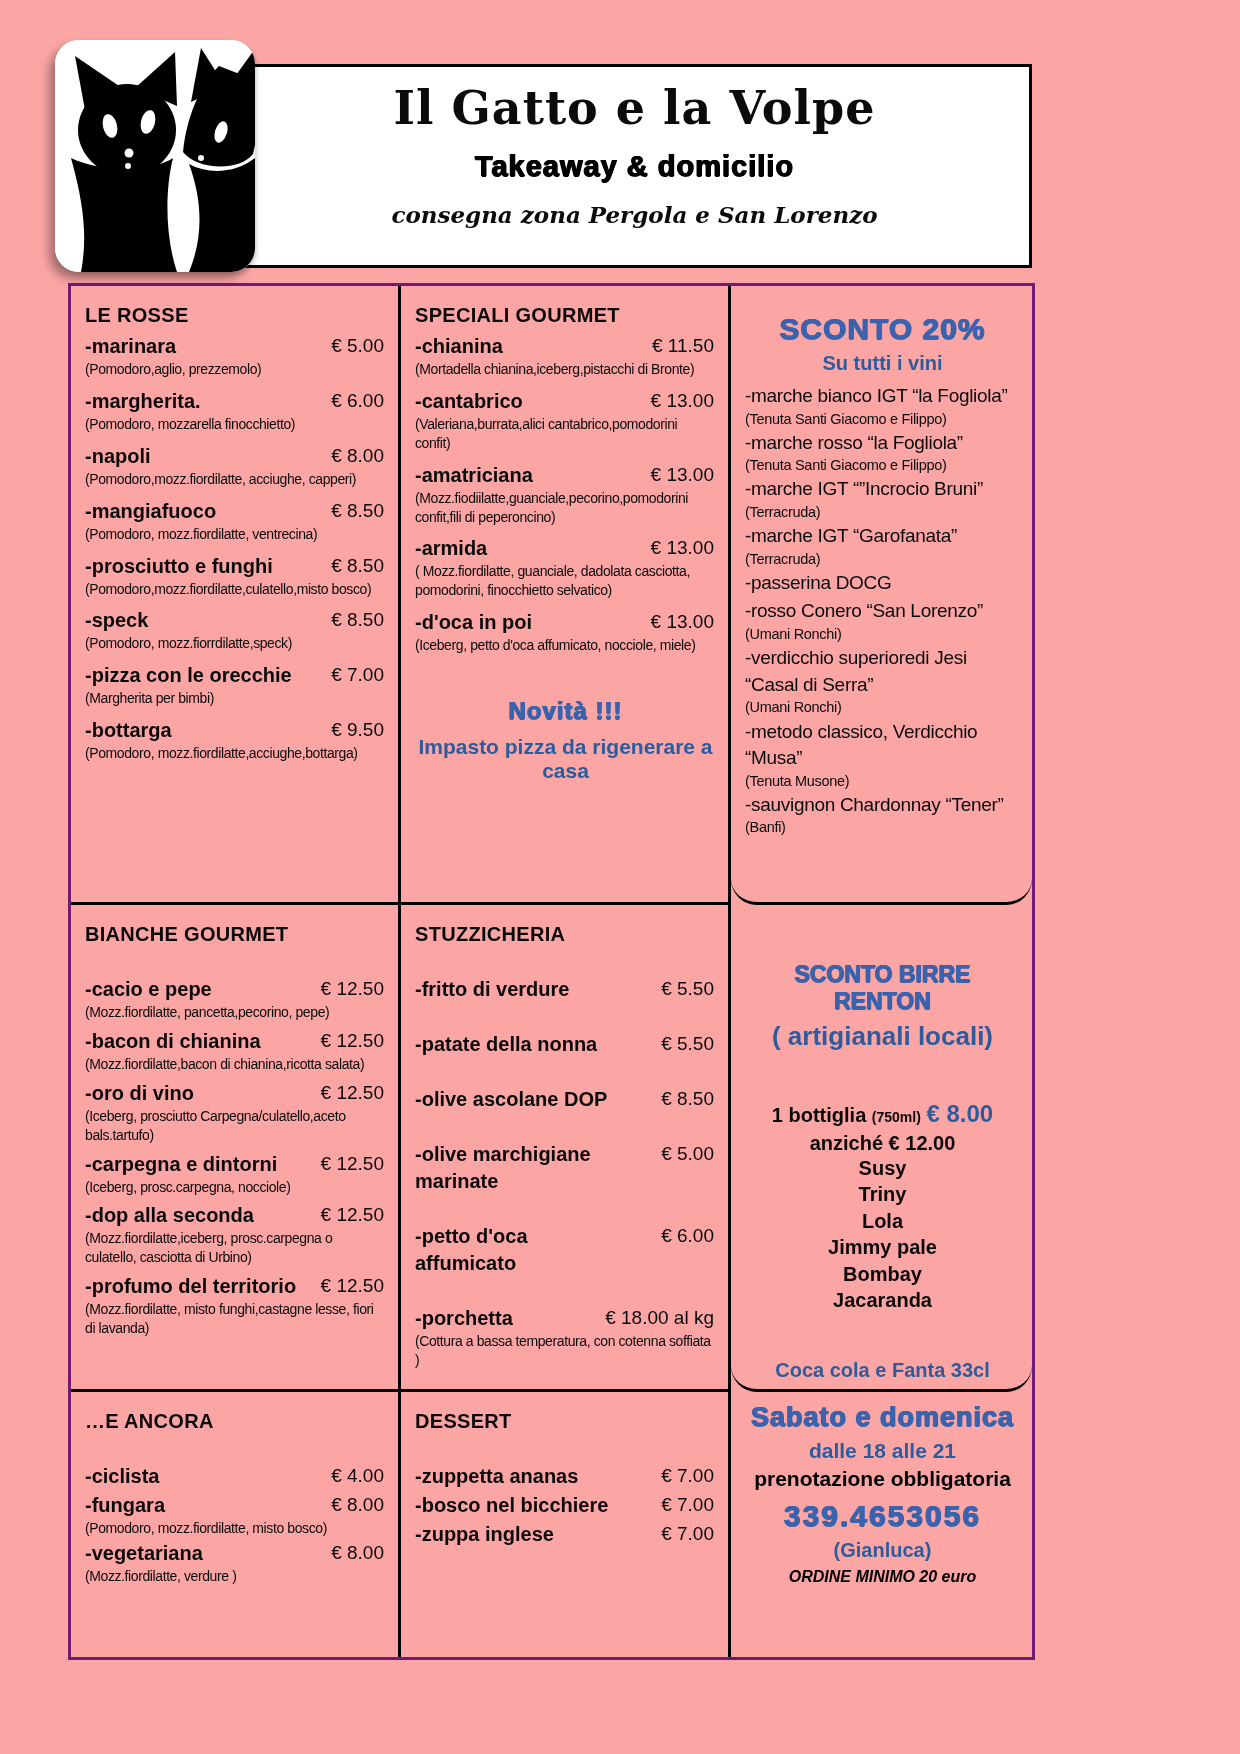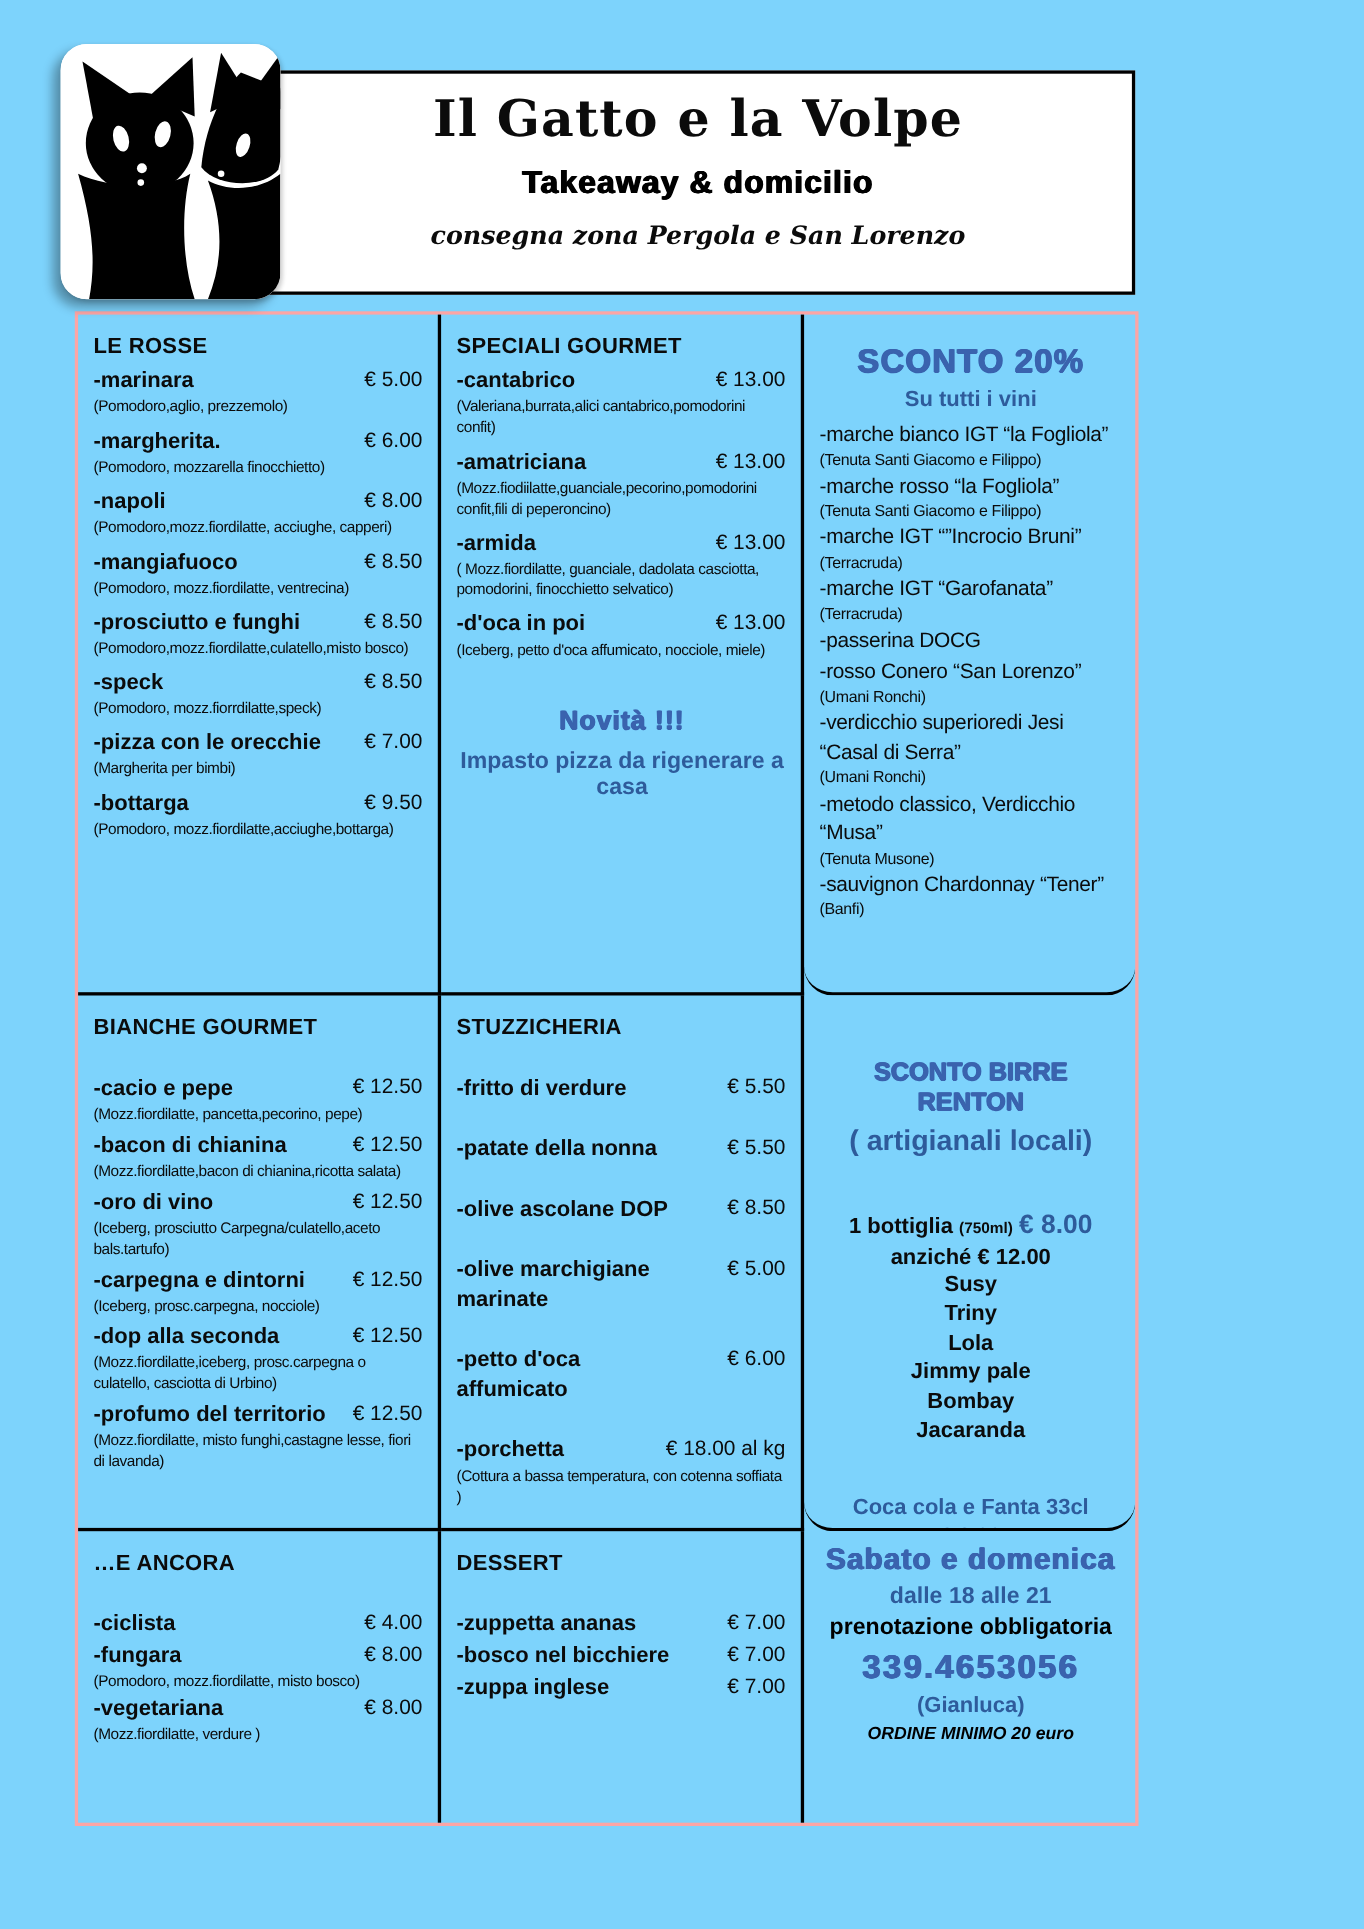--- a/index.html
+++ b/index.html
@@ -1,37 +1,37 @@
 <!DOCTYPE html>
 <html><head>
 <meta charset="utf-8">
 <style>
   html,body{margin:0;padding:0;background:#e9e9e9;}
-  .page{position:relative;width:1240px;height:1754px;background:#7dd3fc;
+  .page{position:relative;width:1240px;height:1754px;background:#fca5a5;
         font-family:"Liberation Sans",sans-serif;color:#0b0b0b;overflow:hidden;margin:0 auto;}
 
   
   .header-box{position:absolute;left:237px;top:64px;width:795px;height:204px;
               border:3px solid #000;box-sizing:border-box;text-align:center;background:#fff;}
   .main-title{margin:16px 0 0 0;font-family:"DejaVu Serif",serif;font-weight:bold;
               font-size:46px;line-height:1.1;letter-spacing:1px;}
   .fat{font-weight:bold;letter-spacing:1px;
        text-shadow:0.7px 0 0 currentColor,-0.7px 0 0 currentColor,0 0.7px 0 currentColor;}
   .sub-title{margin:16px 0 0 0;font-size:29px;color:#000;}
   .tagline{margin:18px 0 0 0;font-family:"DejaVu Serif",serif;font-weight:bold;
            font-style:italic;font-size:23px;}
 
   
   .logo-card{position:absolute;left:55px;top:40px;width:200px;height:232px;background:#fff;
              border-radius:24px;box-shadow:-6px 7px 10px rgba(0,0,0,.33),2px 2px 4px rgba(0,0,0,.15);
              overflow:hidden;z-index:5;}
 
   
   .menu-grid{position:absolute;left:68px;top:283px;width:967px;height:1377px;
-             border:3px solid #fca5a5;box-sizing:border-box;display:grid;
+             border:3px solid #701a75;box-sizing:border-box;display:grid;
              grid-template-columns:330px 330px 1fr;grid-template-rows:619px 487px 1fr;}
   .cell{border-right:3px solid #000;border-bottom:3px solid #000;box-sizing:border-box;
         padding:10px 12px 8px 14px;overflow:hidden;}
   .cell.last-col{border-right:none;border-radius:26px;}
   .cell.last-row{border-bottom:none;}
 
   .sec-title{margin:8px 0 6px 0;font-size:20px;font-weight:bold;letter-spacing:.3px;}
   .sec-title.gap-after{margin-bottom:30px;}
 
   .item{margin-bottom:9px;}
@@ -194,20 +194,27 @@
             </div>
             <div class="idesc">(Pomodoro, mozz.fiordilatte,acciughe,bottarga)</div>
           </div>
         </div>
     </div>
 
     <div class="cell">
       <h2 class="sec-title">SPECIALI GOURMET</h2>
       <div>
 
+          <div class="item">
+            <div class="row">
+              <span class="iname">-chianina</span>
+              <span class="iprice">€ 11.50</span>
+            </div>
+            <div class="idesc">(Mortadella chianina,iceberg,pistacchi di Bronte)</div>
+          </div>
 
           <div class="item">
             <div class="row">
               <span class="iname">-cantabrico</span>
               <span class="iprice">€ 13.00</span>
             </div>
             <div class="idesc">(Valeriana,burrata,alici cantabrico,pomodorini confit)</div>
           </div>
 
           <div class="item">

